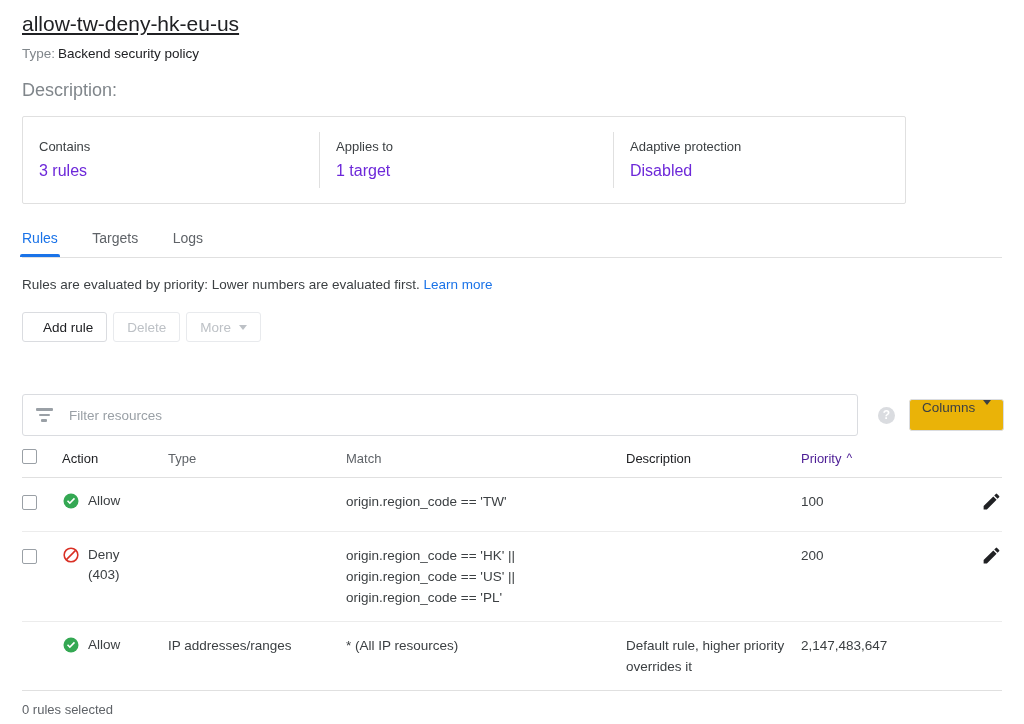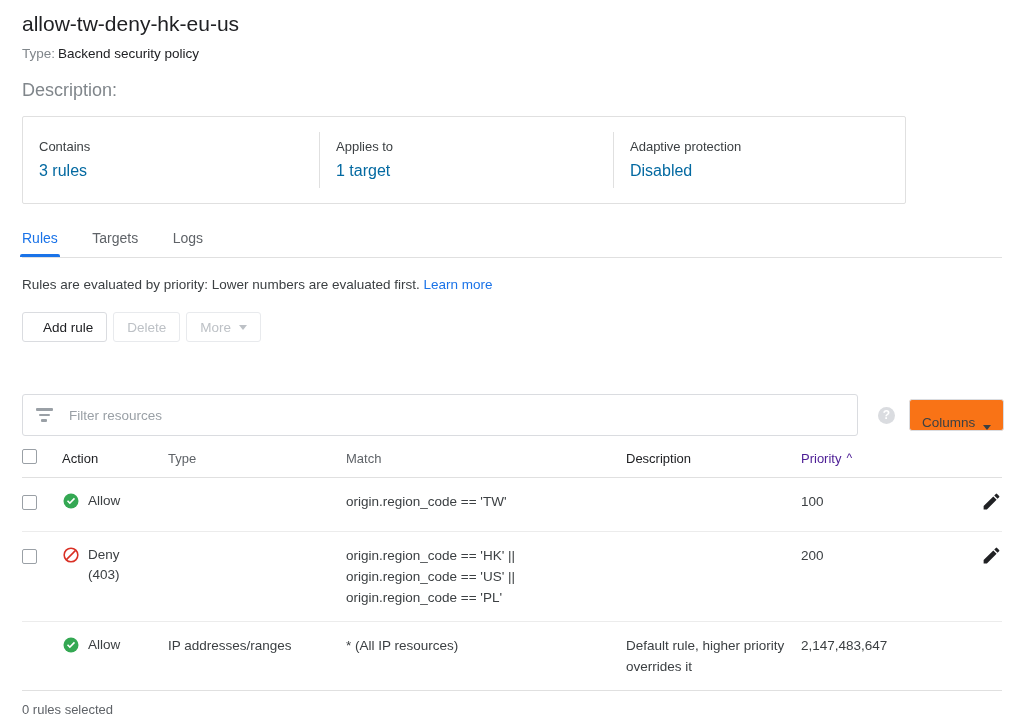--- a/index.html
+++ b/index.html
@@ -25,20 +25,21 @@
 
   
   .policy-title {
     font-size: 21px;
     font-weight: 400;
     color: #202124;
     letter-spacing: 0;
     margin: 0;
     padding-top: 10px;
     line-height: 28px;
+    text-decoration: underline;
   }
   .type-line {
     margin-top: 7px;
     font-size: 13.5px;
     line-height: 18px;
   }
   .type-label {
     color: #80868b;
   }
   .type-value {
@@ -76,21 +77,21 @@
   .summary-cell.c1 { width: 296px; }
   .summary-cell.c2 { width: 294px; border-left: 1px solid #e0e0e0; }
   .summary-cell.c3 { width: 294px; border-left: 1px solid #e0e0e0; }
   .summary-label {
     font-size: 13px;
     color: #3c4043;
     line-height: 19px;
   }
   .summary-value {
     font-size: 16px;
-    color: #0369a1;
+    color: #6d28d9;
     line-height: 24px;
     margin-top: 3px;
   }
 
   
   .tabs {
     margin-top: 19px;
     position: relative;
     height: 34px;
     border-bottom: 1px solid #e0e0e0;
@@ -220,25 +221,25 @@
     margin: 0 14px 0 20px;
     flex: 0 0 auto;
     cursor: pointer;
     font-weight: 700;
   }
   .columns-btn {
     height: 32px;
     padding: 0 12px;
     border: 1px solid #dadce0;
     border-radius: 3px;
-    background: #f97316;
+    background: #eab308;
     font-size: 13.5px;
     color: #3c4043;
     display: inline-flex;
-    align-items: flex-end;
+    align-items: flex-start;
     cursor: pointer;
     font-family: "Liberation Sans", sans-serif;
   }
 
   
   .rules-table {
     margin-top: 14px;
     width: 100%;
     border-collapse: collapse;
     table-layout: fixed;

